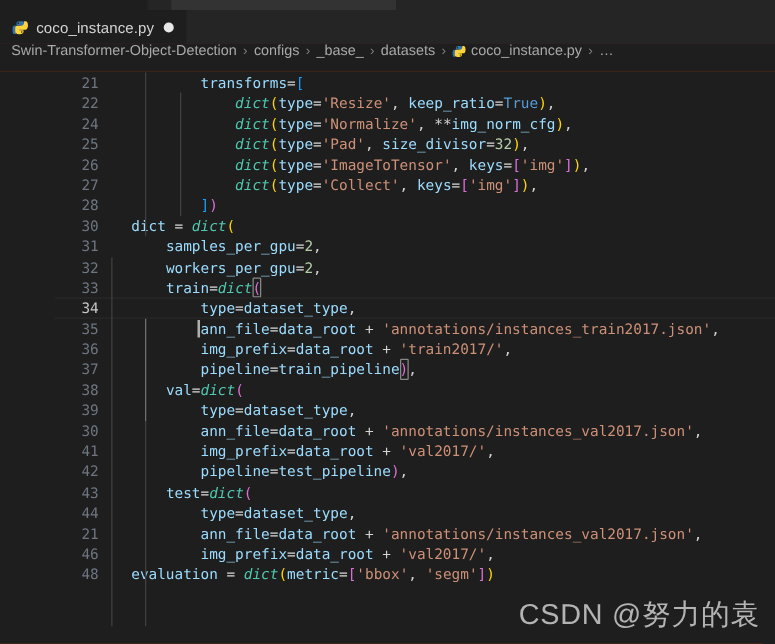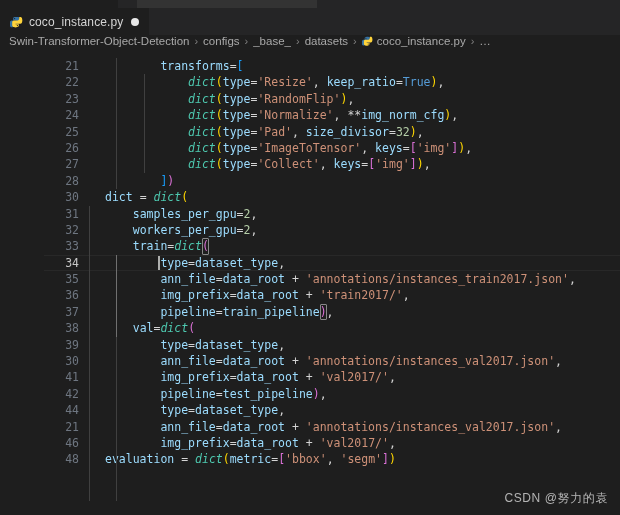--- a/index.html
+++ b/index.html
@@ -213,21 +213,21 @@
   .t-b-yellow{ color: #ffd700; }
   .t-b-pink  { color: #da70d6; }
   .t-b-blue  { color: #179fff; }
 
   
   .watermark {
     position: absolute;
     right: 12px;
     bottom: 8px;
     font-family: "Liberation Sans", sans-serif;
-    font-size: 12px;
+    font-size: 23px;
     color: #c8c8c8;
     letter-spacing: 0.6px;
     opacity: 0.88;
     user-select: none;
     pointer-events: none;
   }
 </style>
 </head>
 <body>
 
@@ -278,39 +278,39 @@
       <span class="sep">›</span>
       <span class="crumb">
         <span>…</span>
       </span>
     </div>
 
   <div class="editor">
     <div class="code-area" id="code-area">
         <div class="line"><div class="gutter">21</div><div class="fold-col"></div><div class="content"><span class="t-plain">        </span><span class="t-var">transforms</span><span class="t-op">=</span><span class="t-b-blue">[</span></div></div>
         <div class="line"><div class="gutter">22</div><div class="fold-col"></div><div class="content"><span class="t-plain">            </span><span class="t-fn">dict</span><span class="t-b-yellow">(</span><span class="t-var">type</span><span class="t-op">=</span><span class="t-str">'Resize'</span><span class="t-op">, </span><span class="t-var">keep_ratio</span><span class="t-op">=</span><span class="t-const">True</span><span class="t-b-yellow">)</span><span class="t-op">,</span></div></div>
-        <div class="line"><div class="gutter">23</div><div class="fold-col"></div><div class="content"><span class="t-plain">            </span><span class="t-fn">dict</span><span class="t-b-yellow">(</span><span class="t-var">type</span><span class="t-op">=</span><span class="t-str">'RandomFlip'</span><span class="t-b-yellow">)</span><span class="t-op">,</span></div></div>
         <div class="line"><div class="gutter">24</div><div class="fold-col"></div><div class="content"><span class="t-plain">            </span><span class="t-fn">dict</span><span class="t-b-yellow">(</span><span class="t-var">type</span><span class="t-op">=</span><span class="t-str">'Normalize'</span><span class="t-op">, </span><span class="t-op">**</span><span class="t-var">img_norm_cfg</span><span class="t-b-yellow">)</span><span class="t-op">,</span></div></div>
         <div class="line"><div class="gutter">25</div><div class="fold-col"></div><div class="content"><span class="t-plain">            </span><span class="t-fn">dict</span><span class="t-b-yellow">(</span><span class="t-var">type</span><span class="t-op">=</span><span class="t-str">'Pad'</span><span class="t-op">, </span><span class="t-var">size_divisor</span><span class="t-op">=</span><span class="t-num">32</span><span class="t-b-yellow">)</span><span class="t-op">,</span></div></div>
         <div class="line"><div class="gutter">26</div><div class="fold-col"></div><div class="content"><span class="t-plain">            </span><span class="t-fn">dict</span><span class="t-b-yellow">(</span><span class="t-var">type</span><span class="t-op">=</span><span class="t-str">'ImageToTensor'</span><span class="t-op">, </span><span class="t-var">keys</span><span class="t-op">=</span><span class="t-b-pink">[</span><span class="t-str">'img'</span><span class="t-b-pink">]</span><span class="t-b-yellow">)</span><span class="t-op">,</span></div></div>
         <div class="line"><div class="gutter">27</div><div class="fold-col"></div><div class="content"><span class="t-plain">            </span><span class="t-fn">dict</span><span class="t-b-yellow">(</span><span class="t-var">type</span><span class="t-op">=</span><span class="t-str">'Collect'</span><span class="t-op">, </span><span class="t-var">keys</span><span class="t-op">=</span><span class="t-b-pink">[</span><span class="t-str">'img'</span><span class="t-b-pink">]</span><span class="t-b-yellow">)</span><span class="t-op">,</span></div></div>
         <div class="line"><div class="gutter">28</div><div class="fold-col"></div><div class="content"><span class="t-plain">        </span><span class="t-b-blue">]</span><span class="t-b-pink">)</span></div></div>
         <div class="line"><div class="gutter">30</div><div class="fold-col"></div><div class="content"><span class="t-var">dict</span><span class="t-op"> = </span><span class="t-fn">dict</span><span class="t-b-yellow">(</span></div></div>
         <div class="line"><div class="gutter">31</div><div class="fold-col"></div><div class="content"><span class="t-plain">    </span><span class="t-var">samples_per_gpu</span><span class="t-op">=</span><span class="t-num">2</span><span class="t-op">,</span></div></div>
         <div class="line"><div class="gutter">32</div><div class="fold-col"></div><div class="content"><span class="t-plain">    </span><span class="t-var">workers_per_gpu</span><span class="t-op">=</span><span class="t-num">2</span><span class="t-op">,</span></div></div>
         <div class="line"><div class="gutter">33</div><div class="fold-col"></div><div class="content"><span class="t-plain">    </span><span class="t-var">train</span><span class="t-op">=</span><span class="t-fn">dict</span><span class="t-b-pink brkt">(</span></div></div>
         <div class="line active"><div class="linebox"></div><div class="gutter">34</div><div class="fold-col"></div><div class="content"><span class="t-plain">        </span><span class="t-var">type</span><span class="t-op">=</span><span class="t-var">dataset_type</span><span class="t-op">,</span></div></div>
         <div class="line"><div class="gutter">35</div><div class="fold-col"></div><div class="content"><span class="t-plain">        </span><span class="t-var">ann_file</span><span class="t-op">=</span><span class="t-var">data_root</span><span class="t-op"> + </span><span class="t-str">'annotations/instances_train2017.json'</span><span class="t-op">,</span></div></div>
         <div class="line"><div class="gutter">36</div><div class="fold-col"></div><div class="content"><span class="t-plain">        </span><span class="t-var">img_prefix</span><span class="t-op">=</span><span class="t-var">data_root</span><span class="t-op"> + </span><span class="t-str">'train2017/'</span><span class="t-op">,</span></div></div>
         <div class="line"><div class="gutter">37</div><div class="fold-col"></div><div class="content"><span class="t-plain">        </span><span class="t-var">pipeline</span><span class="t-op">=</span><span class="t-var">train_pipeline</span><span class="t-b-pink brkt">)</span><span class="t-op">,</span></div></div>
         <div class="line"><div class="gutter">38</div><div class="fold-col"></div><div class="content"><span class="t-plain">    </span><span class="t-var">val</span><span class="t-op">=</span><span class="t-fn">dict</span><span class="t-b-pink">(</span></div></div>
         <div class="line"><div class="gutter">39</div><div class="fold-col"></div><div class="content"><span class="t-plain">        </span><span class="t-var">type</span><span class="t-op">=</span><span class="t-var">dataset_type</span><span class="t-op">,</span></div></div>
         <div class="line"><div class="gutter">30</div><div class="fold-col"></div><div class="content"><span class="t-plain">        </span><span class="t-var">ann_file</span><span class="t-op">=</span><span class="t-var">data_root</span><span class="t-op"> + </span><span class="t-str">'annotations/instances_val2017.json'</span><span class="t-op">,</span></div></div>
         <div class="line"><div class="gutter">41</div><div class="fold-col"></div><div class="content"><span class="t-plain">        </span><span class="t-var">img_prefix</span><span class="t-op">=</span><span class="t-var">data_root</span><span class="t-op"> + </span><span class="t-str">'val2017/'</span><span class="t-op">,</span></div></div>
         <div class="line"><div class="gutter">42</div><div class="fold-col"></div><div class="content"><span class="t-plain">        </span><span class="t-var">pipeline</span><span class="t-op">=</span><span class="t-var">test_pipeline</span><span class="t-b-pink">)</span><span class="t-op">,</span></div></div>
+        <div class="line"><div class="gutter">43</div><div class="fold-col"></div><div class="content"><span class="t-plain">    </span><span class="t-var">test</span><span class="t-op">=</span><span class="t-fn">dict</span><span class="t-b-pink">(</span></div></div>
         <div class="line"><div class="gutter">44</div><div class="fold-col"></div><div class="content"><span class="t-plain">        </span><span class="t-var">type</span><span class="t-op">=</span><span class="t-var">dataset_type</span><span class="t-op">,</span></div></div>
         <div class="line"><div class="gutter">21</div><div class="fold-col"></div><div class="content"><span class="t-plain">        </span><span class="t-var">ann_file</span><span class="t-op">=</span><span class="t-var">data_root</span><span class="t-op"> + </span><span class="t-str">'annotations/instances_val2017.json'</span><span class="t-op">,</span></div></div>
         <div class="line"><div class="gutter">46</div><div class="fold-col"></div><div class="content"><span class="t-plain">        </span><span class="t-var">img_prefix</span><span class="t-op">=</span><span class="t-var">data_root</span><span class="t-op"> + </span><span class="t-str">'val2017/'</span><span class="t-op">,</span></div></div>
         <div class="line"><div class="gutter">48</div><div class="fold-col"></div><div class="content"><span class="t-var">evaluation</span><span class="t-op"> = </span><span class="t-fn">dict</span><span class="t-b-yellow">(</span><span class="t-var">metric</span><span class="t-op">=</span><span class="t-b-pink">[</span><span class="t-str">'bbox'</span><span class="t-op">, </span><span class="t-str">'segm'</span><span class="t-b-pink">]</span><span class="t-b-yellow">)</span></div></div>
       </div>
     <div class="guides" id="guides">
         <div class="guide" style="left: 116.36px; top: 1px; height: 131.2px;"></div>
         <div class="guide" style="left: 144.04px; top: 17.4px; height: 98.4px;"></div>
         <div class="guide" style="left: 88.68px; top: 148.6px; height: 295.2px;"></div>
         <div class="guide active" style="left: 116.36px; top: 197.8px; height: 82px;"></div>

